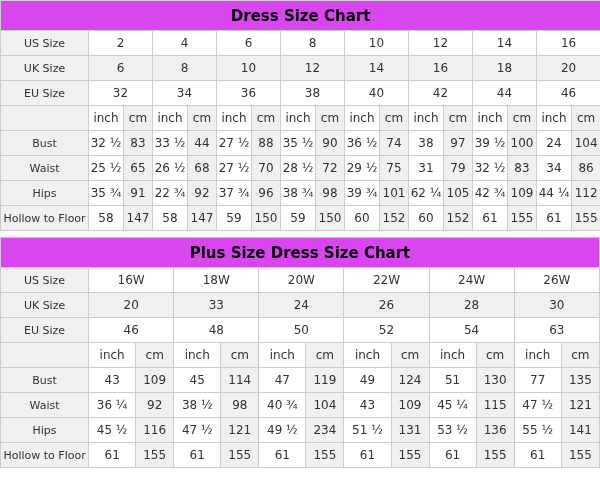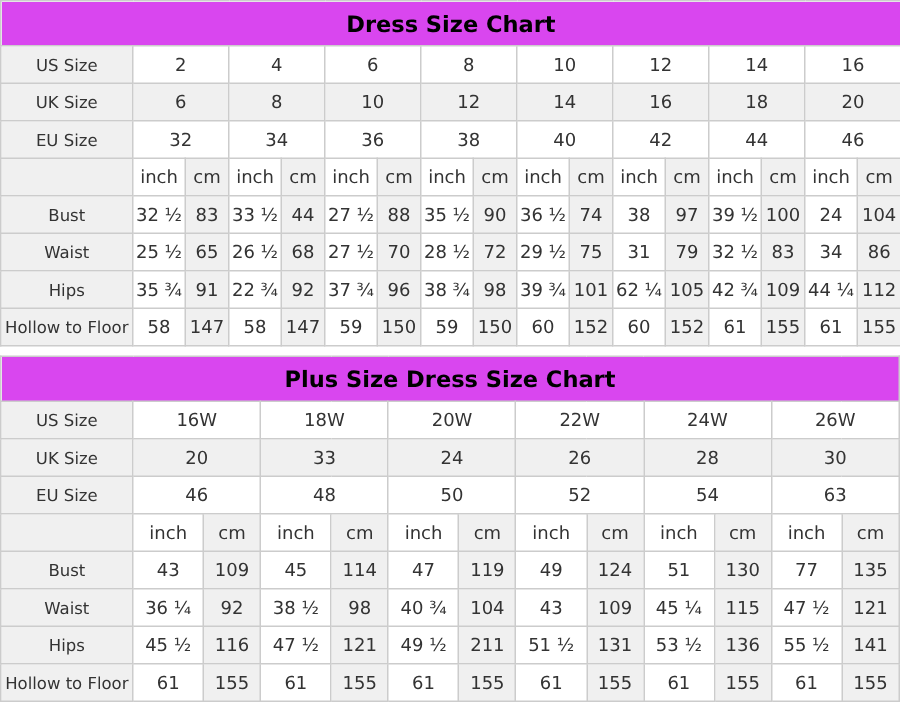--- a/index.html
+++ b/index.html
@@ -300,21 +300,21 @@
           <td>47 ½</td>
           <td class="shaded">121</td>
         </tr>
         <tr>
           <td class="shaded row-label">Hips</td>
           <td>45 ½</td>
           <td class="shaded">116</td>
           <td>47 ½</td>
           <td class="shaded">121</td>
           <td>49 ½</td>
-          <td class="shaded">211</td>
+          <td class="shaded">234</td>
           <td>51 ½</td>
           <td class="shaded">131</td>
           <td>53 ½</td>
           <td class="shaded">136</td>
           <td>55 ½</td>
           <td class="shaded">141</td>
         </tr>
         <tr>
           <td class="shaded row-label">Hollow to Floor</td>
           <td>61</td>

